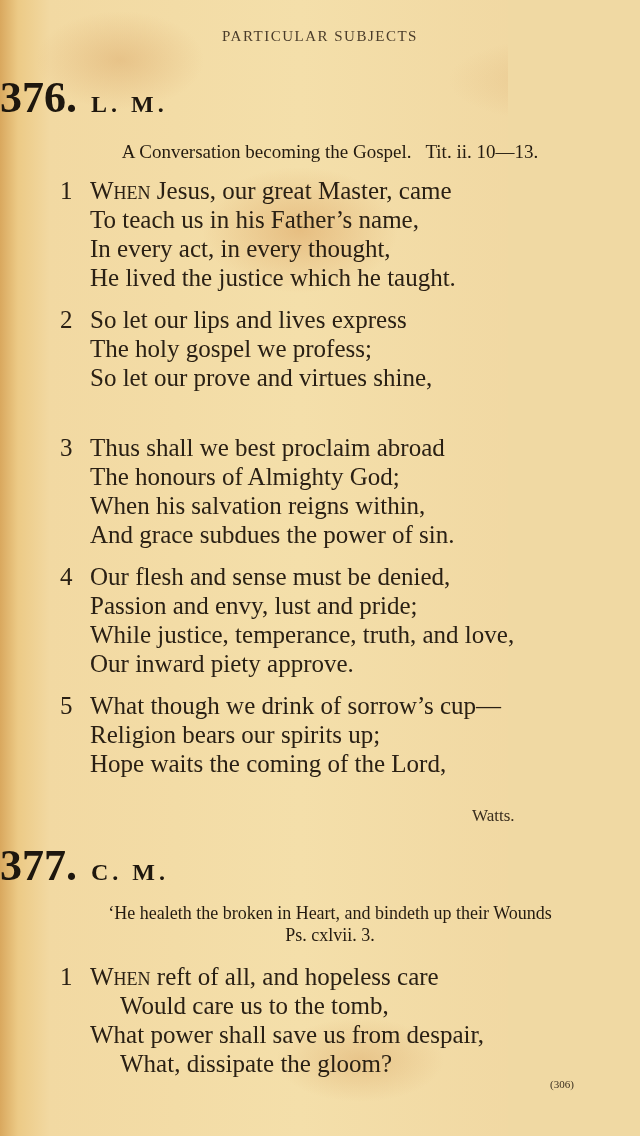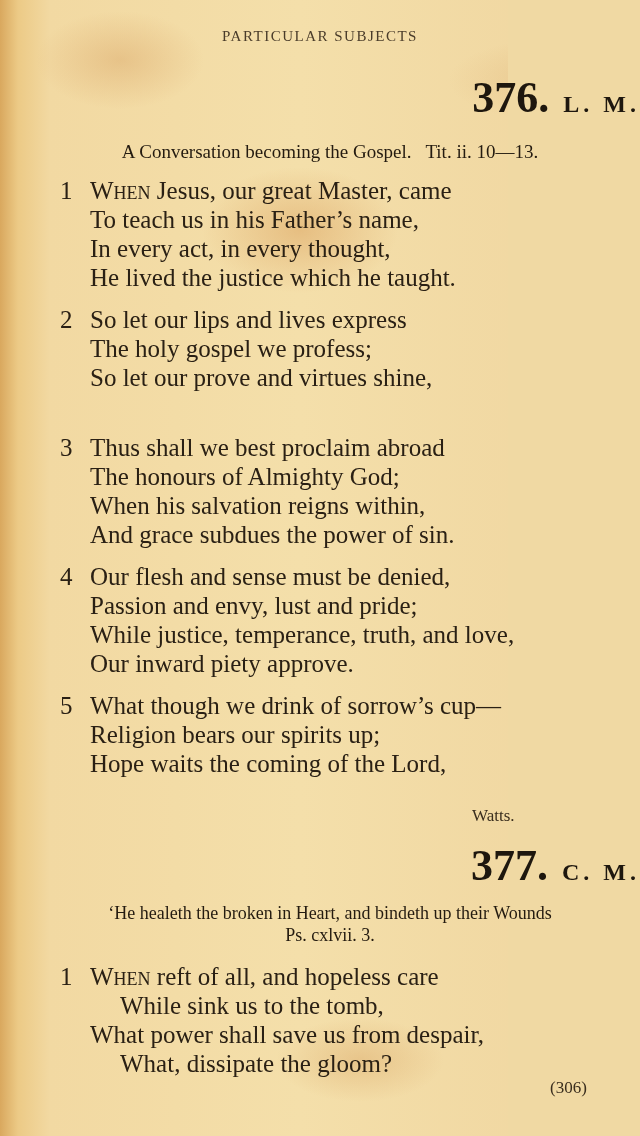--- a/index.html
+++ b/index.html
@@ -18,21 +18,21 @@
         radial-gradient(ellipse 60px 40px at 600px 620px, rgba(205,140,70,0.45), rgba(205,140,70,0) 70%),
         radial-gradient(ellipse 70px 90px at 565px 370px, rgba(205,140,70,0.30), rgba(205,140,70,0) 70%),
         radial-gradient(ellipse 120px 60px at 360px 1060px, rgba(205,140,70,0.30), rgba(205,140,70,0) 70%),
         linear-gradient(90deg, #d9a85e 0px, #ecca86 18px, #f2d9a2 50px, #f4dfaa 300px, #f0d6a0 590px, #e3bb78 620px, #8a6a3e 632px, #6b5030 640px);
     }
     .running-head {
       position: absolute; top: 28px; left: 0; width: 640px; text-align: center;
       font-family: "Liberation Serif", serif; font-size: 15px; letter-spacing: 1.5px; color: #4a3c2a;
     }
     .hymn-heading {
-      position: absolute; left: 0; width: 640px; text-align: right; color: #1e170e;
+      position: absolute; left: 0; width: 640px; text-align: left; color: #1e170e;
     }
     .hymn-heading .num { font-family: "Liberation Serif", serif; font-weight: bold; font-size: 44px; }
     .hymn-heading .meter { font-family: "Liberation Serif", serif; font-weight: bold; font-size: 24px; letter-spacing: 4px; margin-left: 14px; }
     .h376 { top: 72px; }
     .h377 { top: 840px; }
     .subtitle {
       position: absolute; left: 0; width: 640px; text-align: center;
       font-family: "Liberation Serif", serif; font-size: 19px; color: #241b10;
     }
     .sub376 { top: 141px; left: 10px; }
@@ -45,21 +45,21 @@
     .line .vn { position: absolute; left: 60px; width: 20px; }
     .line .txt { position: absolute; left: 90px; }
     .line.indent .txt { left: 120px; }
     .sc { font-variant: small-caps; }
     .author {
       position: absolute; top: 806px; left: 472px;
       font-family: Liberation Serif, serif; font-size: 17px; color: #3a2e1e;
     }
     .folio {
       position: absolute; top: 1078px; left: 550px;
-      font-family: "Liberation Serif", serif; font-size: 17px; color: #3a2e1e;
+      font-family: "Liberation Serif", serif; font-size: 11px; color: #3a2e1e;
     }
   </style>
 </head>
 <body>
 
 <div class="page">
 
   <div class="running-head">PARTICULAR SUBJECTS</div>
 
   <div class="hymn-heading h376">
@@ -150,21 +150,21 @@
     <div>‘He healeth the broken in Heart, and bindeth up their Wounds</div>
     <div>Ps. cxlvii. 3.</div>
   </div>
 
   <div class="stanza" style="top:962px;">
     <div class="line">
         <span class="vn">1</span>
         <span class="txt"><span class="sc">When</span> reft of all, and hopeless care</span>
       </div>
     <div class="line indent">
-        <span class="txt">While sink us to the tomb,</span>
+        <span class="txt">Would care us to the tomb,</span>
       </div>
     <div class="line">
         <span class="txt">What power shall save us from despair,</span>
       </div>
     <div class="line indent">
         <span class="txt">What, dissipate the gloom?</span>
       </div>
   </div>
 
   <div class="folio">(306)</div>

